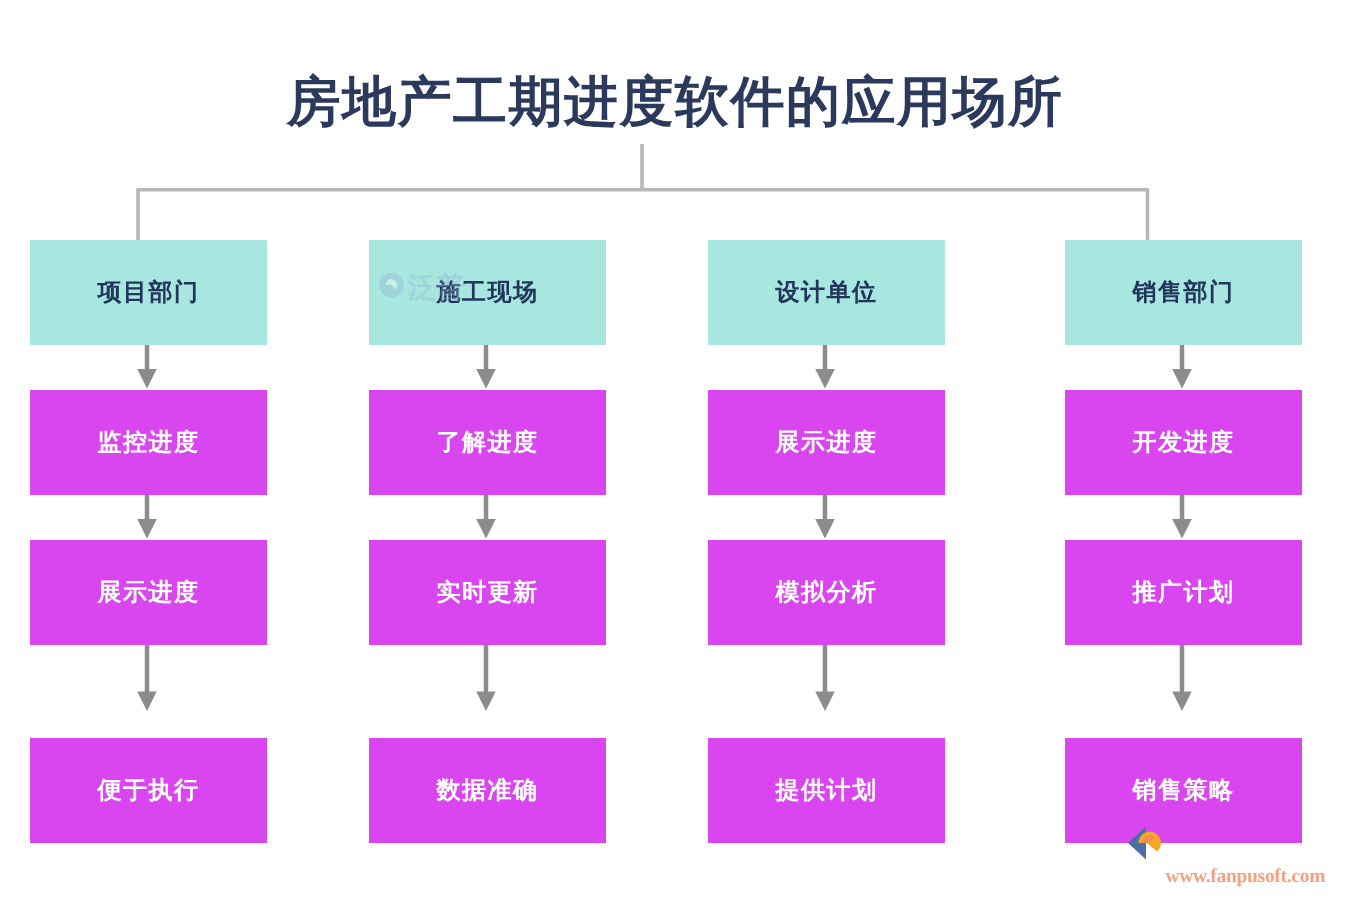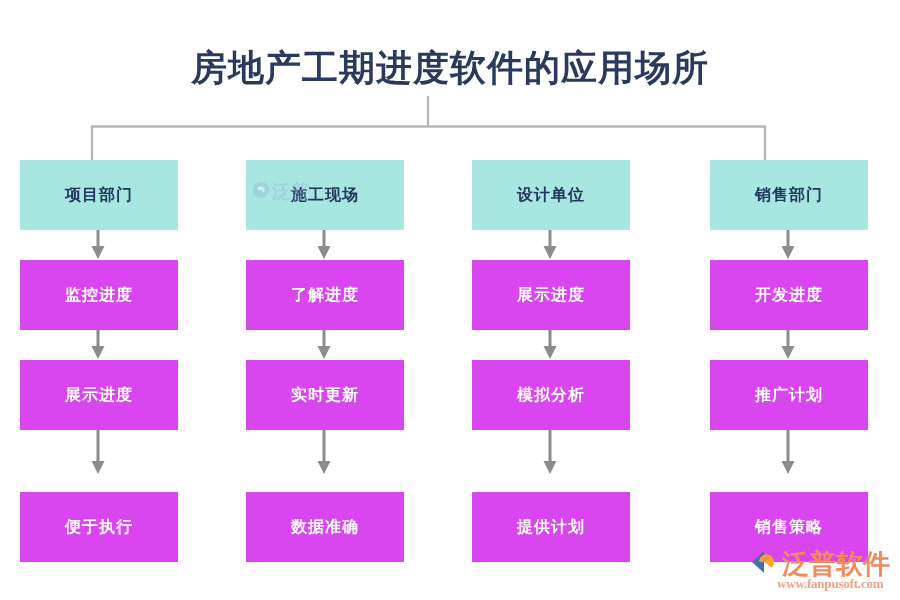--- a/index.html
+++ b/index.html
@@ -253,17 +253,16 @@
     <span class="wm-text">泛普</span>
     <span class="wm-sub">FANPU SOFT</span>
   </div>
 
   <div id="logo">
     <svg id="logo-mark" width="30" height="26" viewBox="0 0 30 26">
       <path d="M2 13 L14 2 L14 24 Z" fill="#4a6fa5"></path>
       <path d="M9 13 a7.5 7.5 0 1 1 12.5 5.6 L14.5 13 Z" fill="#f5a623"></path>
       <path d="M11.5 13 a5 5 0 0 1 8.4 -3.6 L14.8 13 Z" fill="#f08a5d"></path>
     </svg>
-    <span id="logo-text">泛普软件</span>
     <span id="logo-url">www.fanpusoft.com</span>
   </div>
 
 </div>
 
 </body></html>

